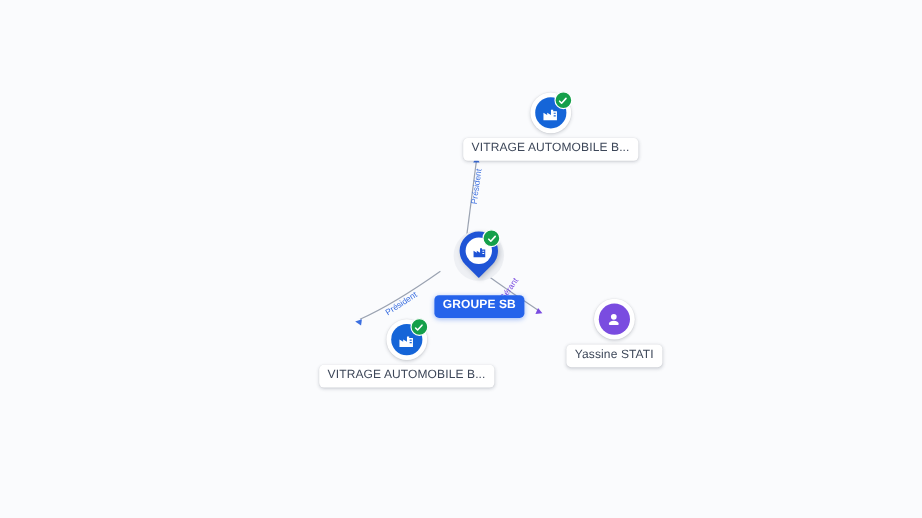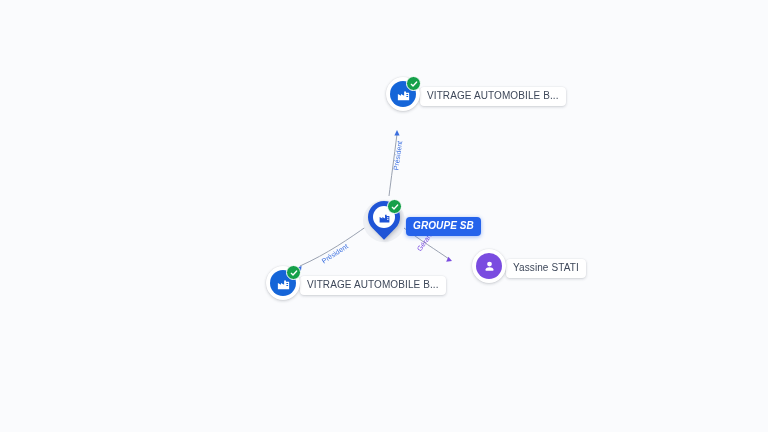--- a/index.html
+++ b/index.html
@@ -24,21 +24,21 @@
     position: absolute;
     left: 0;
     top: 0;
     width: 768px;
     height: 432px;
     pointer-events: none;
   }
   .node {
     position: absolute;
     display: flex;
-    flex-direction: row;
+    flex-direction: column;
     align-items: center;
   }
 
   
   .avatar-wrap {
     position: relative;
     width: 34px;
     height: 34px;
   }
   .avatar-halo {
@@ -185,21 +185,21 @@
       </div>
       <div class="badge-check badge-on-avatar">
         <svg width="8" height="8" viewBox="0 0 24 24" fill="none" stroke="#ffffff" stroke-width="4" stroke-linecap="round" stroke-linejoin="round">
           <polyline points="4,13 9,18 20,6"></polyline>
         </svg>
       </div>
     </div>
     <div class="node-label">VITRAGE AUTOMOBILE B...</div>
   </div>
 
-  <div class="node" style="left:362px; top:198px;font-style:italic;">
+  <div class="node" style="left:362px; top:190px;">
     <div class="pin-wrap">
       <div class="pin-glow"></div>
       <div class="pin-shape"></div>
       <div class="pin-inner">
         <span>
           <svg width="13" height="13" viewBox="0 0 24 24" fill="#1f54d6">
             <path d="M3 21V11l5 3V11l5 3V7h3v14H3zm12 0V9h6v12h-6zm1.6-8.4h2.8v-1.6h-2.8v1.6zm0 3.4h2.8v-1.6h-2.8v1.6z"></path>
             <rect x="5" y="16" width="2" height="3"></rect>
             <rect x="9" y="16" width="2" height="3"></rect>
           </svg>

